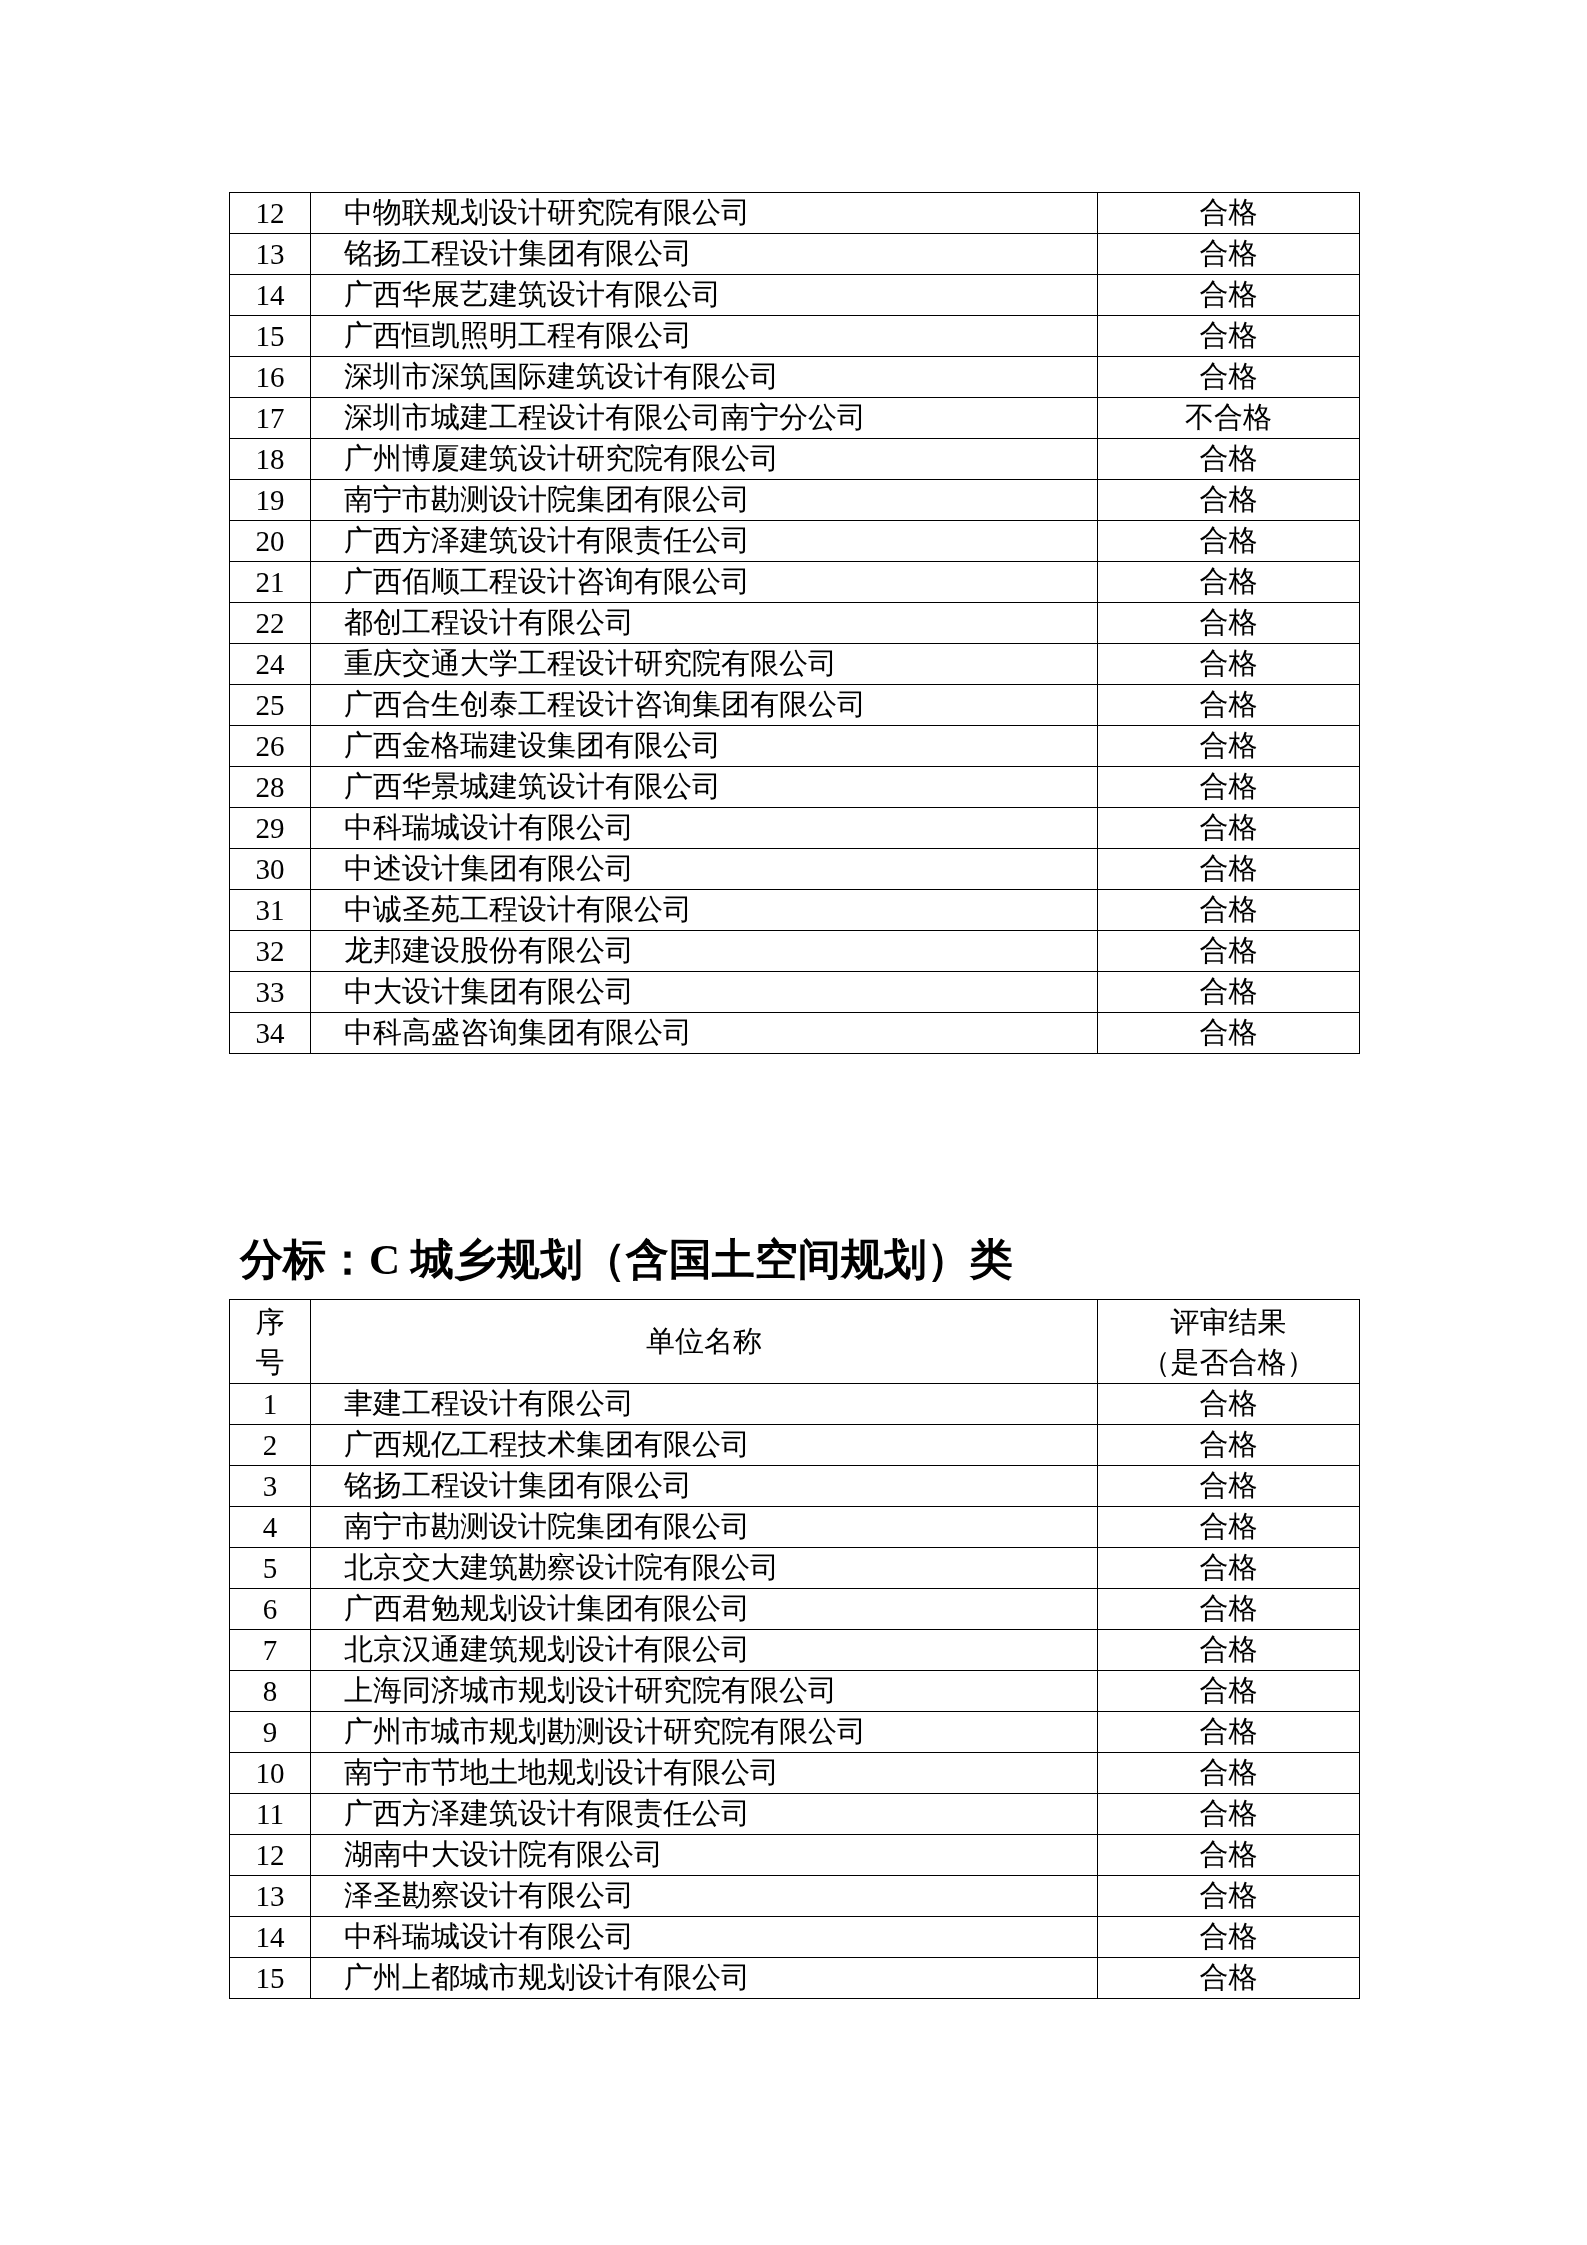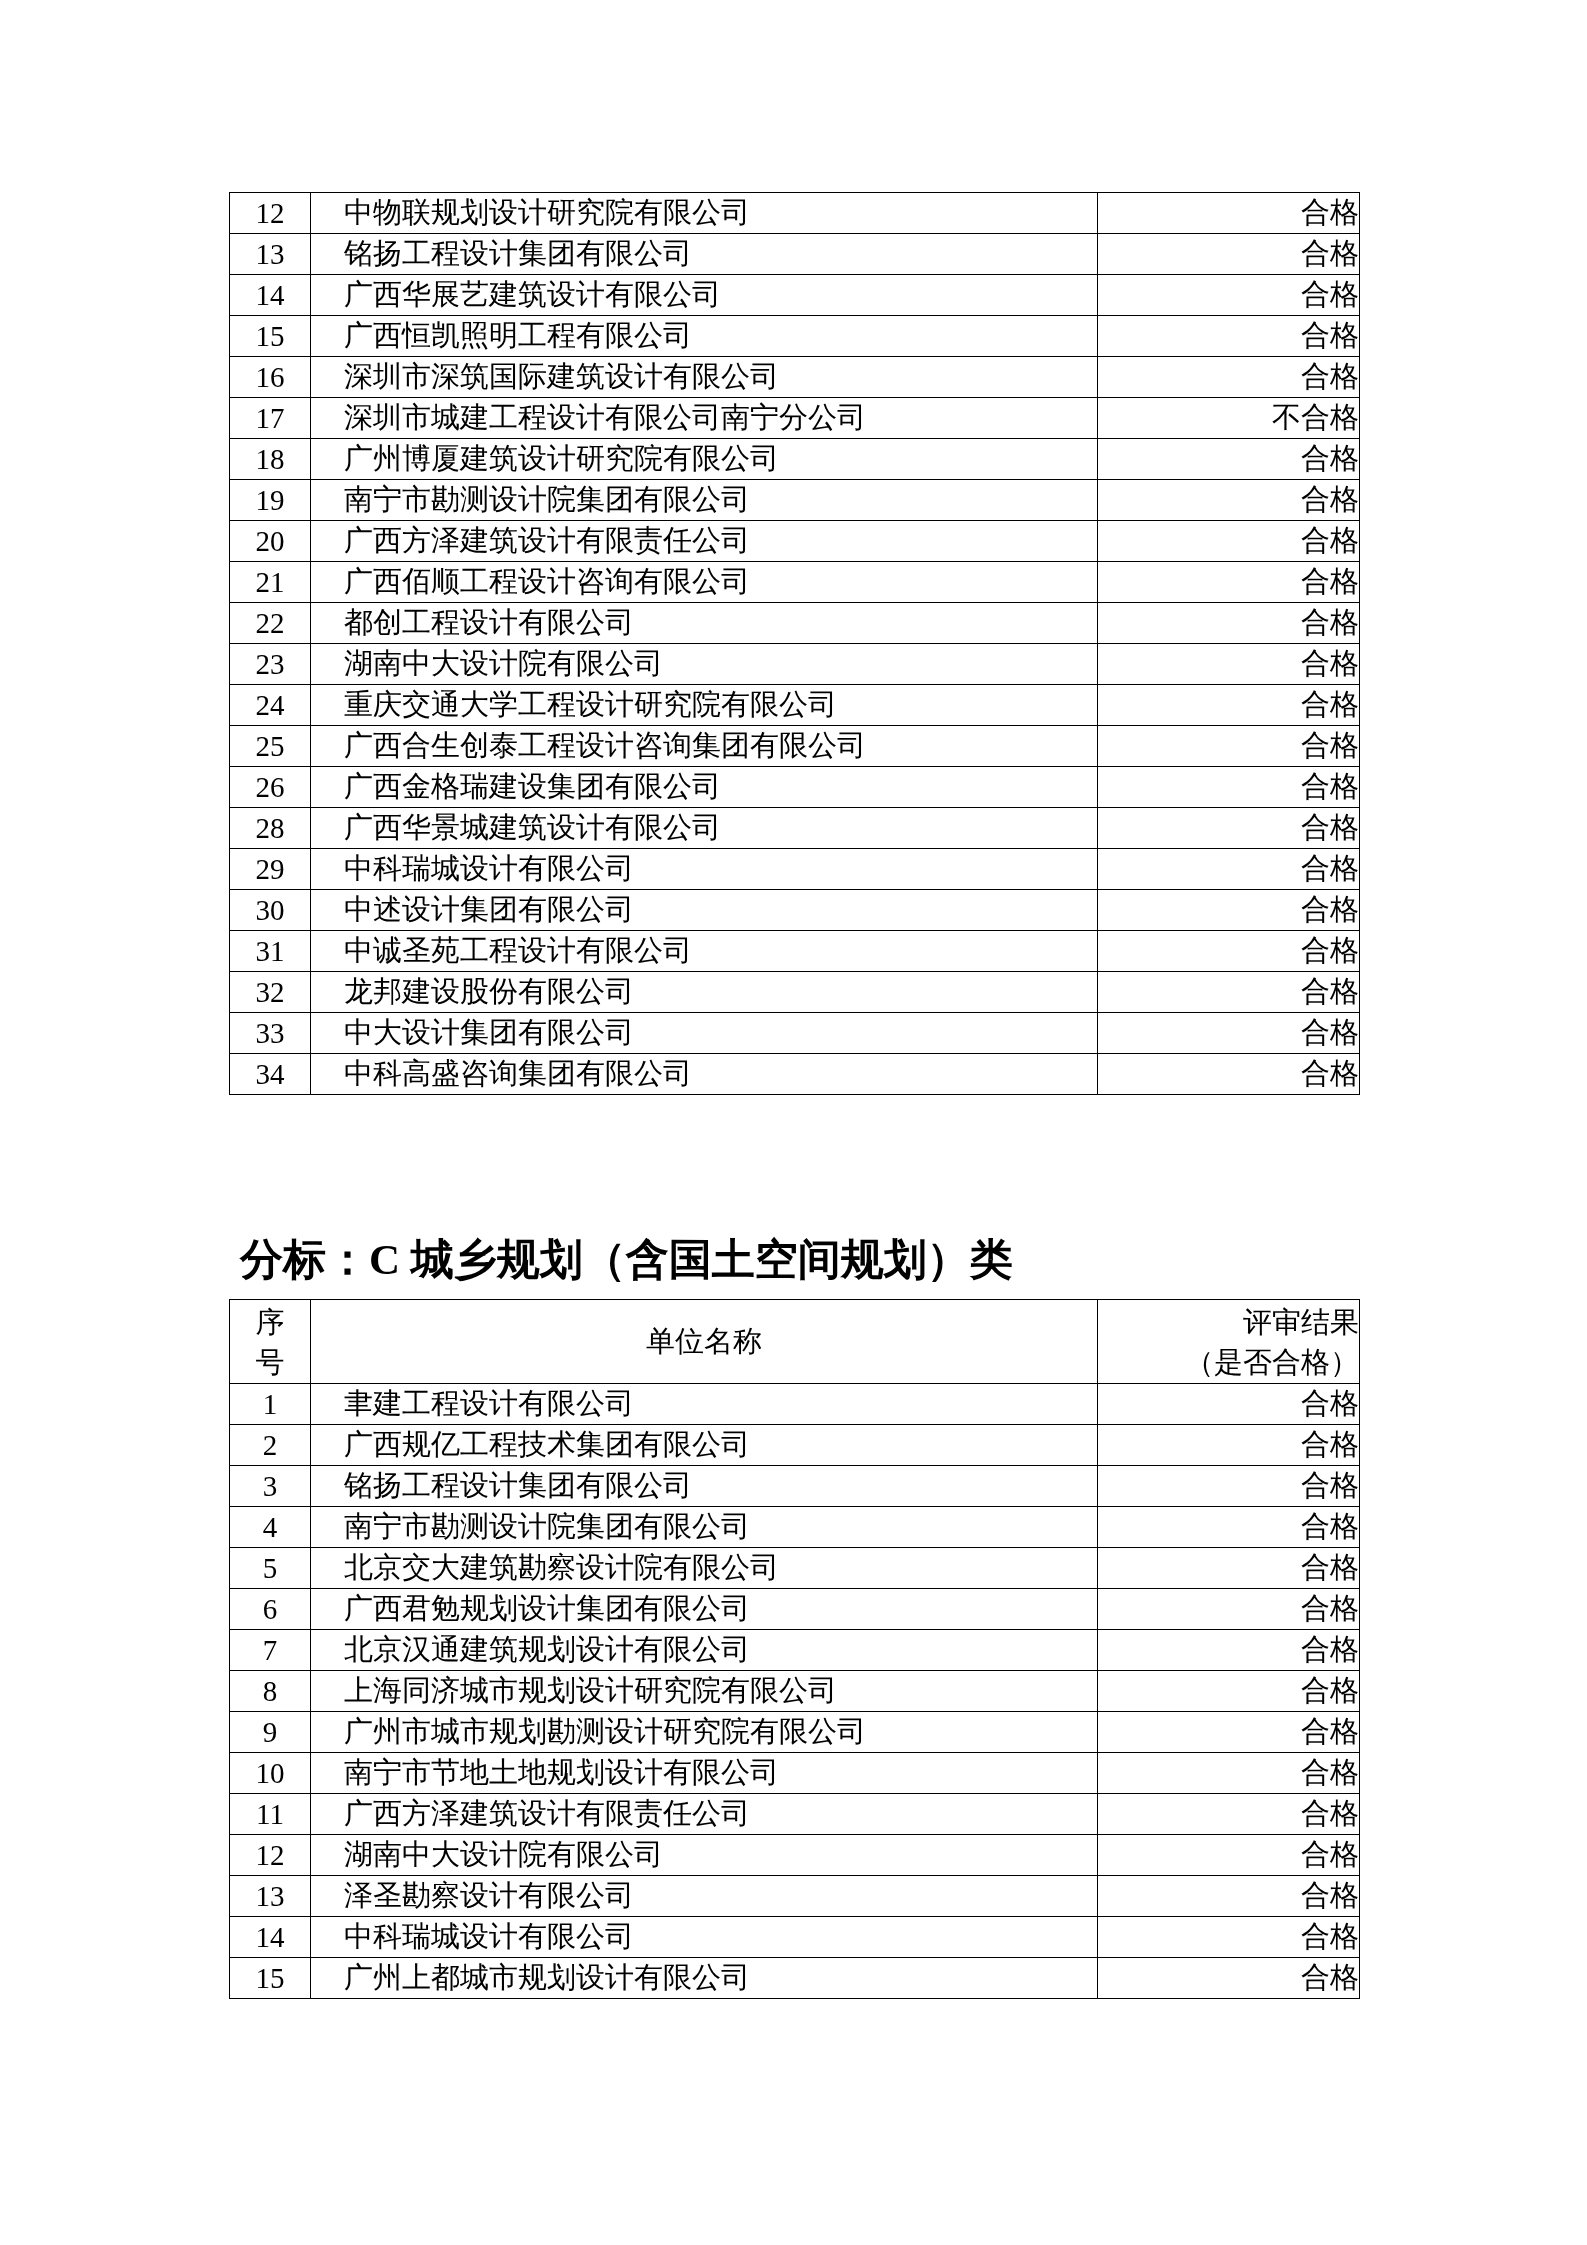--- a/index.html
+++ b/index.html
@@ -33,21 +33,21 @@
     padding: 0;
     overflow: hidden;
     white-space: nowrap;
     vertical-align: middle;
   }
   .doc-table tbody tr { height: 27px; }
   .doc-table thead tr { height: 84px; }
   .doc-table td.seq, .doc-table th.seq { text-align: center; }
   .doc-table td.name { text-align: left; padding-left: 33px; }
   .doc-table th.name { text-align: center; }
-  .doc-table td.result, .doc-table th.result { text-align: right; }
+  .doc-table td.result, .doc-table th.result { text-align: center; }
   .hdr-line { display: block; line-height: 40px; }
   #section-heading {
     position: absolute;
     left: 240px;
     top: 1240px;
     font-size: 43px;
     font-weight: bold;
     line-height: 40px;
   }
 </style>
@@ -107,25 +107,20 @@
         <td class="result">合格</td>
       </tr>
       <tr>
         <td class="seq">21</td>
         <td class="name">广西佰顺工程设计咨询有限公司</td>
         <td class="result">合格</td>
       </tr>
       <tr>
         <td class="seq">22</td>
         <td class="name">都创工程设计有限公司</td>
-        <td class="result">合格</td>
-      </tr>
-      <tr>
-        <td class="seq">23</td>
-        <td class="name">湖南中大设计院有限公司</td>
         <td class="result">合格</td>
       </tr>
       <tr>
         <td class="seq">24</td>
         <td class="name">重庆交通大学工程设计研究院有限公司</td>
         <td class="result">合格</td>
       </tr>
       <tr>
         <td class="seq">25</td>
         <td class="name">广西合生创泰工程设计咨询集团有限公司</td>

